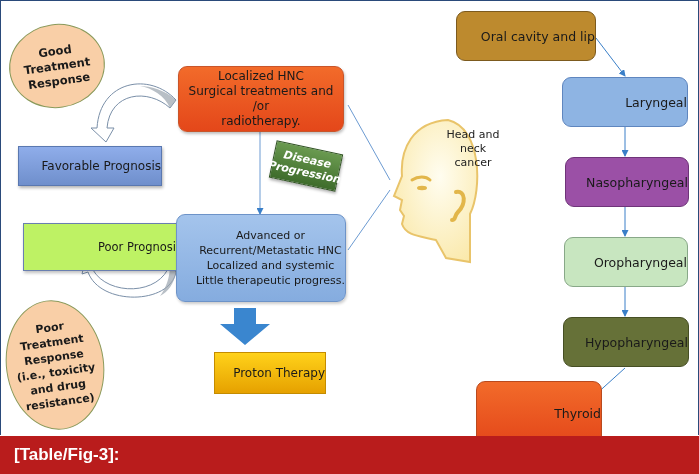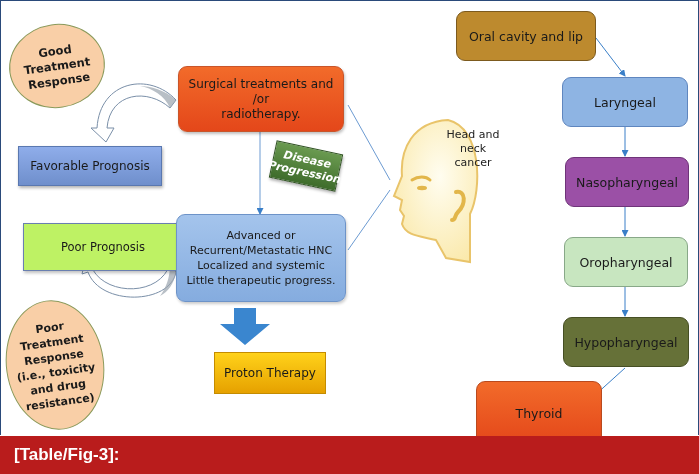--- a/index.html
+++ b/index.html
@@ -1,21 +1,21 @@
 <!DOCTYPE html>
 <html><head>
 <meta charset="utf-8">
 <style>
   html, body { margin: 0; padding: 0; }
   body { width: 699px; height: 474px; position: relative; background: #ffffff; overflow: hidden;
          font-family: "Liberation Sans", sans-serif; }
   #frame { position: absolute; left: 0; top: 0; width: 697px; height: 434px; border: 1px solid #2a4a7a;
            border-bottom: none; background: #fff; }
   #canvas { position: absolute; left: 0; top: 0; width: 699px; height: 436px; }
-  .box { position: absolute; display: flex; align-items: center; justify-content: center; text-align: center;
+  .box { position: absolute; display: flex; align-items: center; justify-content: flex-end; text-align: center;
          box-sizing: border-box; color: #1a1a1a; font-family: "DejaVu Sans", sans-serif; }
   .rounded { border-radius: 9px; }
   .txt { font-size: 12px; line-height: 15px; }
   .ellipse { position: absolute; border-radius: 50%; display: flex; align-items: center; justify-content: center;
              text-align: center; font-weight: bold; color: #1a1a1a; font-family: "DejaVu Sans", sans-serif; }
   #caption { position: absolute; left: 0; top: 436px; width: 699px; height: 38px; background: #b91c1c;
              color: #fff; display: flex; align-items: center; padding-left: 14px; box-sizing: border-box;
              font-family: "Liberation Sans", sans-serif; font-size: 17px; }
   #caption b { font-weight: bold; margin-right: 5px; }
   .head-label { position: absolute; text-align: center; font-size: 11px; line-height: 14px; color: #222;
@@ -76,20 +76,21 @@
 <div class="ellipse" style="left:9px;top:24px;width:94px;height:82px;background:#f9cfa7;border:1px solid #8a9a5b;transform:rotate(-8deg);font-size:11.5px;line-height:15px;">
   <div>
     <div>Good</div>
     <div>Treatment</div>
     <div>Response</div>
   </div>
 </div>
 
 <div class="box rounded txt" style="left:178px;top:66px;width:166px;height:66px;background:linear-gradient(#f26b2a,#e4471a);border:1px solid #c9552a;box-shadow:1px 2px 3px rgba(0,0,0,0.25);">
   <div>
+    <div>Localized HNC</div>
     <div>Surgical treatments and /or</div>
     <div>radiotherapy.</div>
   </div>
 </div>
 
 <div class="box txt" style="left:18px;top:146px;width:144px;height:40px;background:linear-gradient(#8fadea,#6f8fcc);border:1px solid #5a78b0;box-shadow:1px 2px 3px rgba(0,0,0,0.3);">
   <span>Favorable Prognosis</span>
 </div>
 
 <div class="tag" style="left:272px;top:147px;width:66px;height:36px;background:linear-gradient(#6a9a50,#3e6c2b);border:1px solid #2e5220;transform:rotate(12deg);box-shadow:1px 2px 3px rgba(0,0,0,0.3);">

